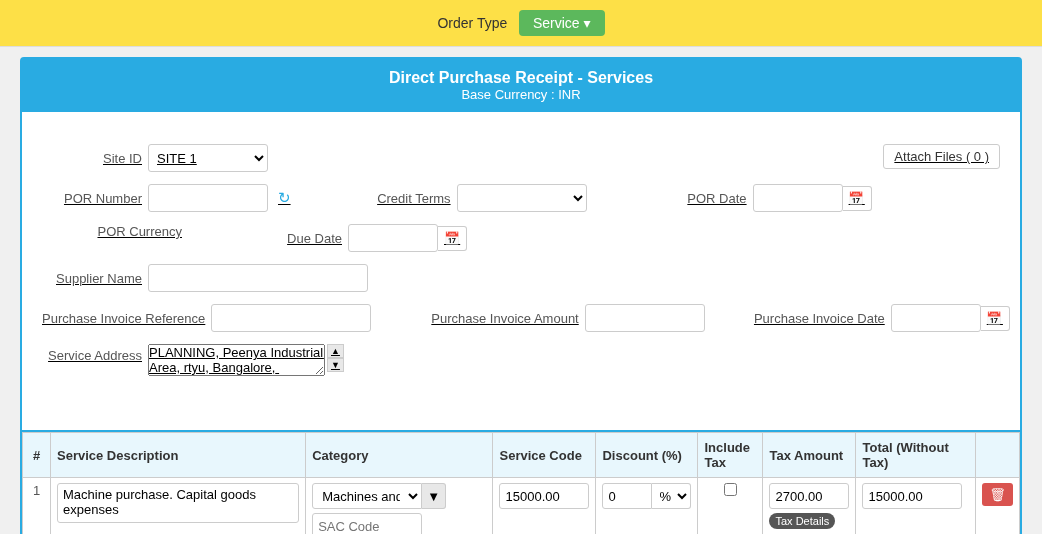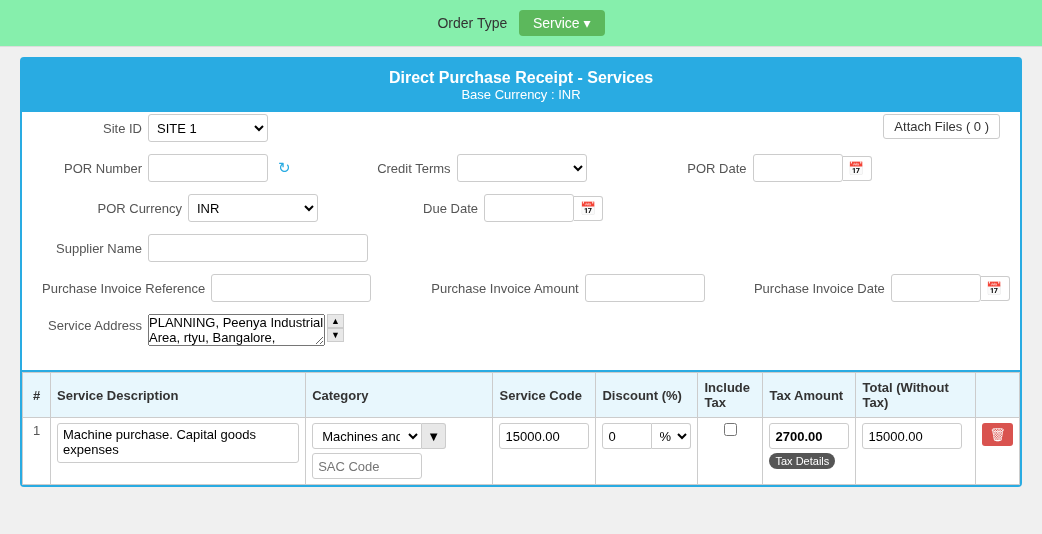--- a/index.html
+++ b/index.html
@@ -1,19 +1,19 @@
 <!DOCTYPE html>
 <html><head>
   <meta charset="utf-8">
   <style>
     * { box-sizing: border-box; margin: 0; padding: 0; font-family: Arial, sans-serif; font-size: 13px; }
     body { background: #f0f0f0; }
 
     .top-bar {
-      background: #86efac;
+      background: #fde047;
       padding: 10px 0;
       text-align: center;
       border-bottom: 1px solid #ddd;
     }
     .order-type-label {
       color: #333;
       margin-right: 8px;
       font-size: 14px;
     }
     .service-btn {
@@ -38,21 +38,22 @@
       padding: 10px 16px;
       display: flex;
       justify-content: space-between;
       align-items: center;
       flex-direction: column;
     }
     .main-header-title { font-size: 16px; font-weight: bold; }
     .base-currency { font-size: 13px; }
 
     .form-section {
-      padding: 2px 20px;
+      padding: 32px 20px;
+      text-decoration: underline;
     }
     .form-row {
       display: flex;
       align-items: flex-start;
       margin-bottom: 12px;
       gap: 20px;
     }
     .form-group {
       display: flex;
       align-items: center;
@@ -300,25 +301,20 @@
         <div class="date-group">
           <input type="text" style="">
           <span class="calendar-icon">📅</span>
         </div>
       </div>
     </div>
 
     <div class="form-row">
       <div class="form-group" style="margin-left:40px;">
         <label>POR Currency</label>
-        <div class="select-wrap">
-          <select style="width:130px;">
-            <option>INR</option>
-          </select>
-        </div>
       </div>
       <div class="form-group" style="margin-left:40px;">
         <label>Due Date</label>
         <div class="date-group">
           <input type="text" style="">
           <span class="calendar-icon">📅</span>
         </div>
       </div>
     </div>
 
@@ -406,21 +402,21 @@
               <input type="text" class="discount-input" value="0" style="">
               <select class="discount-select">
                 <option>%</option>
               </select>
             </div>
           </td>
           <td style="text-align:center;">
             <input type="checkbox" class="include-tax-check" style="">
           </td>
           <td>
-            <input type="text" class="tax-amount-input" value="2700.00" style="width: 80px; font-weight: bold;">
+            <input type="text" class="tax-amount-input" value="2700.00" style="width: 80px;">
             <button class="tax-details-btn">Tax Details</button>
           </td>
           <td>
             <input type="text" class="cell-input" value="15000.00" style="width: 100px;">
           </td>
           <td>
             <button class="delete-btn">🗑</button>
           </td>
         </tr>
       </tbody>

